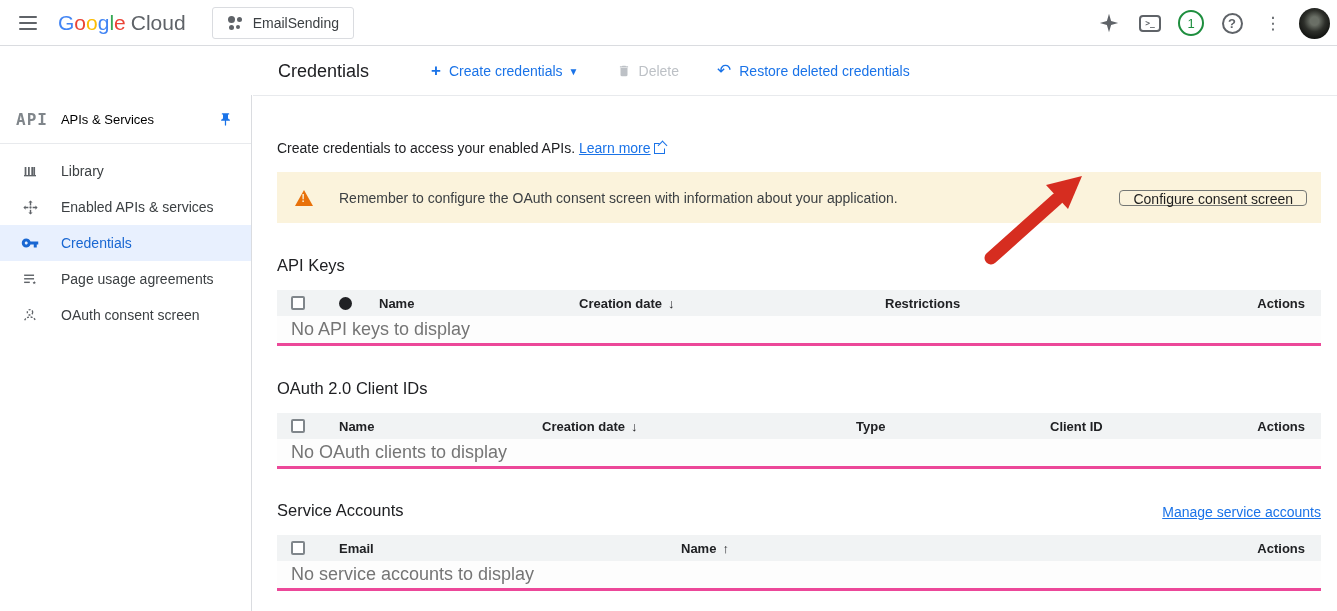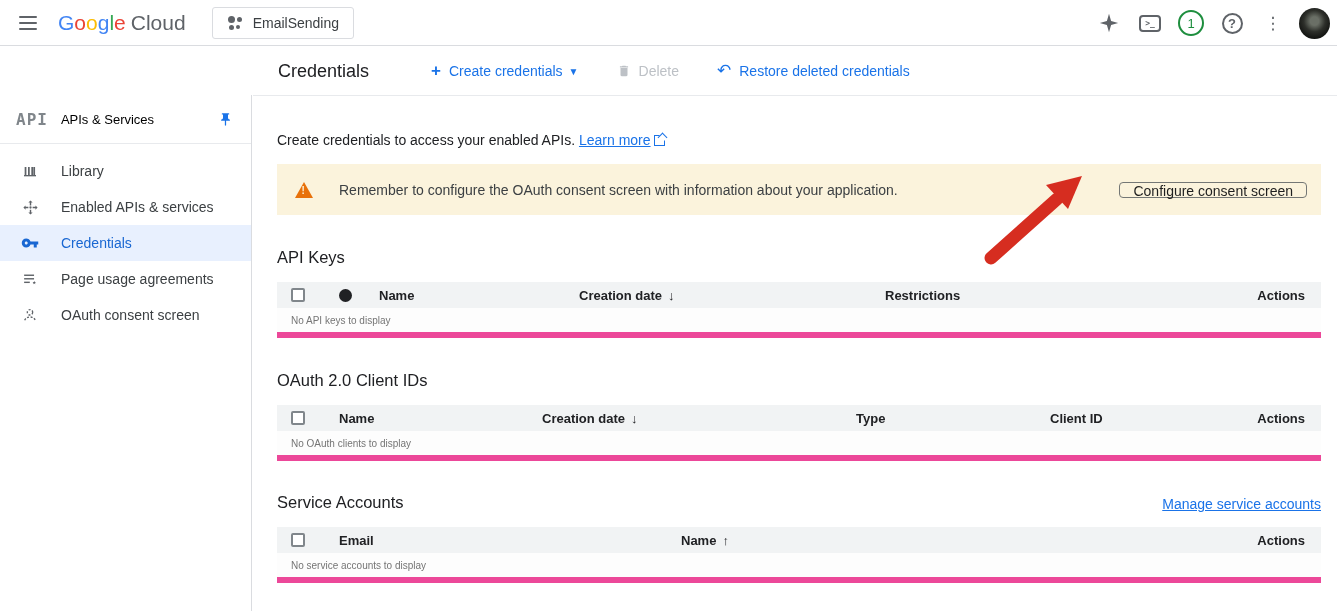--- a/index.html
+++ b/index.html
@@ -73,21 +73,21 @@
   .hdr-btn { display:flex; align-items:center; gap:8px; font-size:14px; color:#1a73e8;
     background:none; border:none; cursor:pointer; margin-right:38px;
     font-family:"Liberation Sans",sans-serif; }
   .hdr-btn .plus { font-size:17px; font-weight:bold; }
   .hdr-btn .caret { font-size:10px; margin-left:-2px; }
   .hdr-btn.disabled { color:#bdc1c6; cursor:default; }
   .undo-glyph { font-size:17px; line-height:10px; }
 
   
   .main { position:absolute; top:97px; left:253px; right:0; bottom:0; background:#fff;
-    padding:8px 16px 0 24px; }
+    padding:16px 16px 0 24px; }
   .intro { margin-top:27px; font-size:14px; color:#202124; }
   .intro a { color:#1a73e8; text-decoration:underline; cursor:pointer; }
   .ext-icon { display:inline-block; width:11px; height:11px; border:1.5px solid #1a73e8;
     position:relative; margin-left:3px; vertical-align:-1px; }
   .ext-icon::after { content:""; position:absolute; right:-2px; top:-2px; width:6px; height:6px;
     background:#fff; border-left:1.5px solid #1a73e8; border-bottom:1.5px solid #1a73e8; transform:rotate(135deg); }
 
   .banner { margin-top:16px; background:#fbf3dc; min-height:51px; display:flex;
     align-items:center; padding:0 14px 0 18px; }
   .warn-tri { width:0; height:0; border-left:9px solid transparent; border-right:9px solid transparent;
@@ -112,21 +112,21 @@
   .thead.oauth{ grid-template-columns:48px 203px 314px 194px 1fr 90px; }
   .thead.sa   { grid-template-columns:48px 342px 1fr 90px; }
   .thead.oauth { margin-top:15px; }
   .th { padding-left:14px; display:flex; align-items:center; gap:6px; white-space:nowrap; }
   .th.right { justify-content:flex-end; padding-right:16px; padding-left:0; }
   .checkbox { width:14px; height:14px; border:2px solid #80868b; border-radius:2px;
     background:#fff; margin-left:14px; cursor:pointer; }
   .circle-glyph { width:13px; height:13px; border-radius:50%; background:#202124; margin-left:14px; }
   .sort-arrow { font-size:13px; color:#202124; }
   .empty-row { height:30px; display:flex; align-items:center; padding-left:14px;
-    font-size:10px; color:#757575; border-bottom:6px solid #ec4899; background:#fdfdfd; }
+    font-size:18px; color:#757575; border-bottom:3px solid #ec4899; background:#fdfdfd; }
 
   svg { display:block; }
 </style>
 </head>
 <body>
 
 <div class="topbar">
   <div class="hamburger">
     <span></span>
       <span></span>

